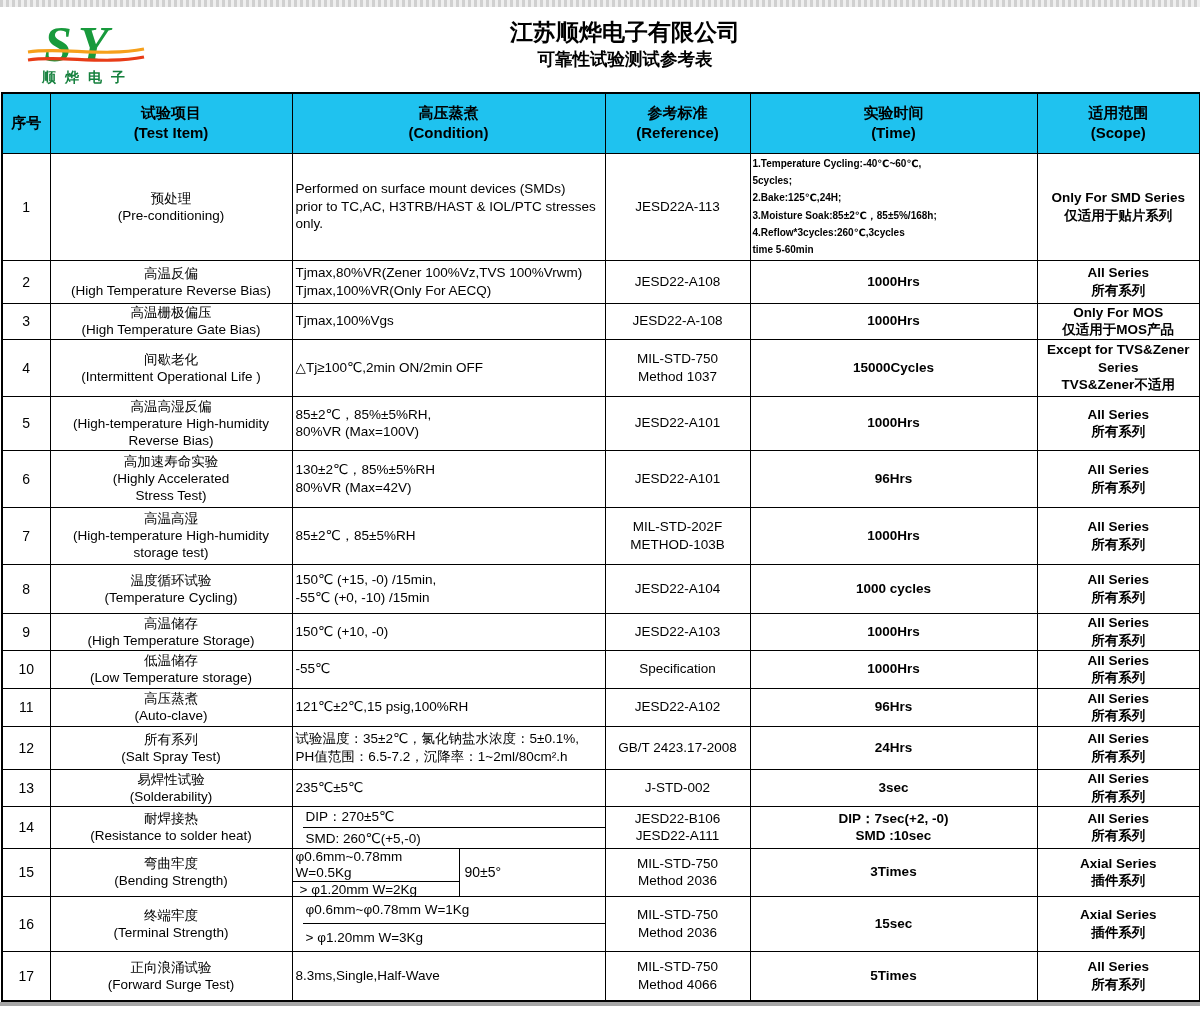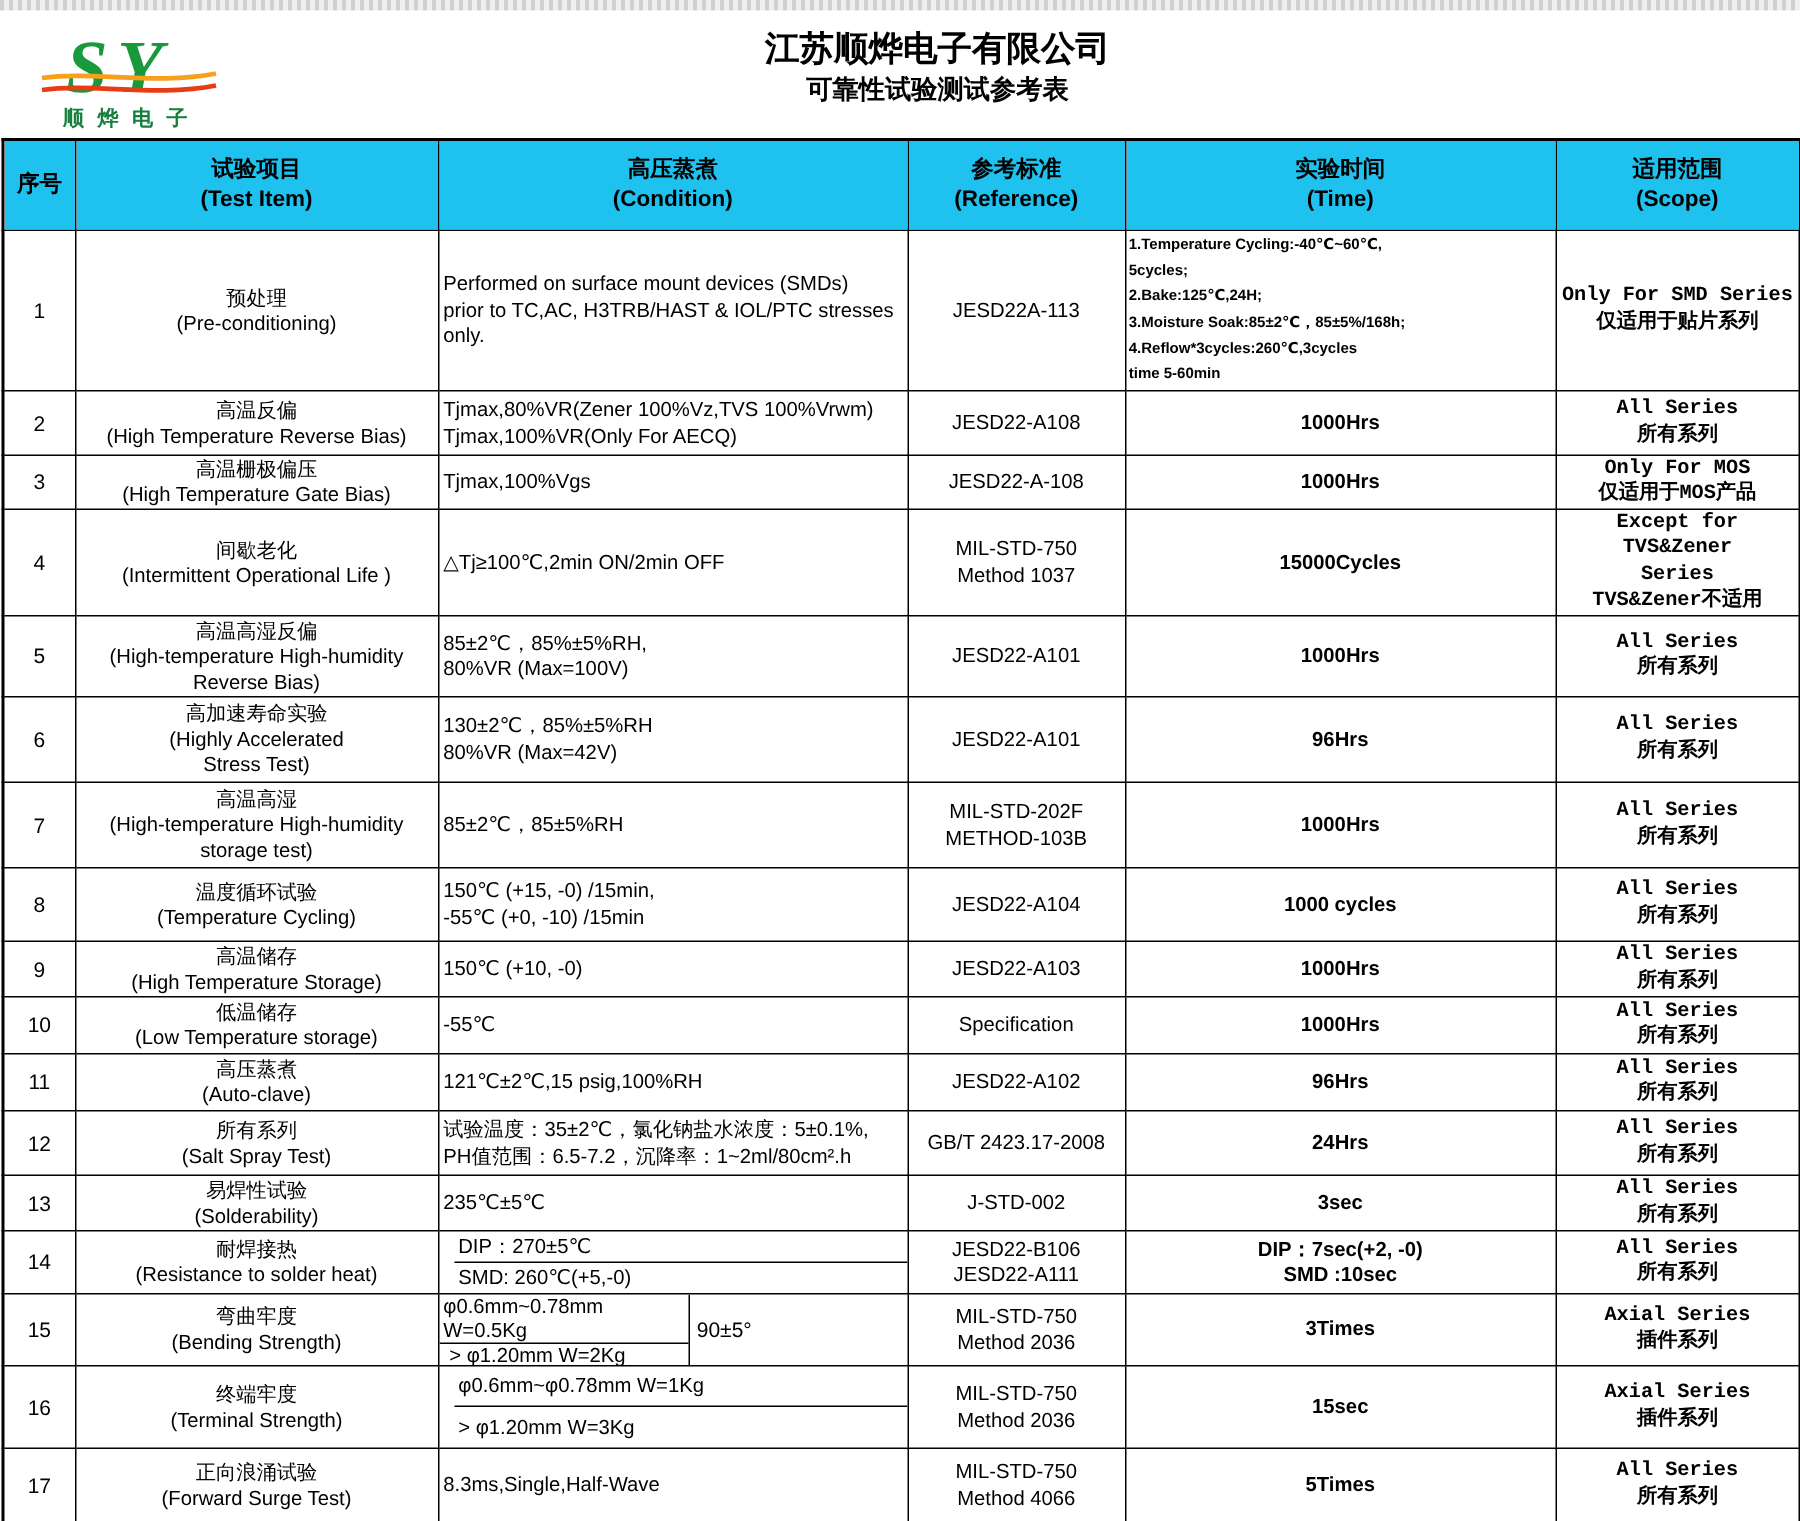--- a/index.html
+++ b/index.html
@@ -16,21 +16,21 @@
   th,td{border:1px solid #000;padding:0;vertical-align:middle;overflow:hidden;position:relative;}
   thead tr{height:60px;}
   th{background:#1fc2ef;font-weight:bold;font-size:15px;line-height:20px;text-align:center;}
   .no-cell{text-align:center;font-size:14px;}
   .item-cell{text-align:center;font-size:13.5px;line-height:17px;}
   .cond-cell{font-size:13.5px;text-align:left;}
   .cond-lines{padding:2px 2px 2px 3px;line-height:17.5px;white-space:nowrap;}
   .ref-cell{text-align:center;font-size:13.5px;line-height:17.5px;}
   .time-cell{text-align:center;font-size:13.5px;font-weight:600;line-height:17.5px;}
   .time-left{text-align:left;font-size:10px;line-height:17.2px;padding:1px 1px 1px 2px;white-space:nowrap;}
-  .scope-cell{text-align:center;font-size:13.5px;font-weight:600;line-height:17.5px;font-family:Liberation Mono, monospace;}
+  .scope-cell{text-align:center;font-size:13.5px;font-weight:600;line-height:17.5px;}
   .fill{position:absolute;inset:0;}
   .split2{display:flex;flex-direction:column;padding-left:10px;}
   .split2 > div{flex:1;display:flex;align-items:center;padding-left:3px;white-space:nowrap;}
   .split2 > div.first{border-bottom:1px solid #000;}
   .bend{display:flex;}
   .bend-left{width:166px;border-right:1px solid #000;display:flex;flex-direction:column;}
   .bend-lt{flex:1.7;border-bottom:1px solid #000;display:flex;flex-direction:column;justify-content:center;padding-left:3px;line-height:16px;white-space:nowrap;}
   .bend-lb{flex:1;display:flex;align-items:center;padding-left:7px;white-space:nowrap;}
   .bend-right{flex:1;display:flex;align-items:center;padding-left:5px;font-size:14px;}
   .table-shadow{width:1200px;height:4px;background:#a6a6a6;}

